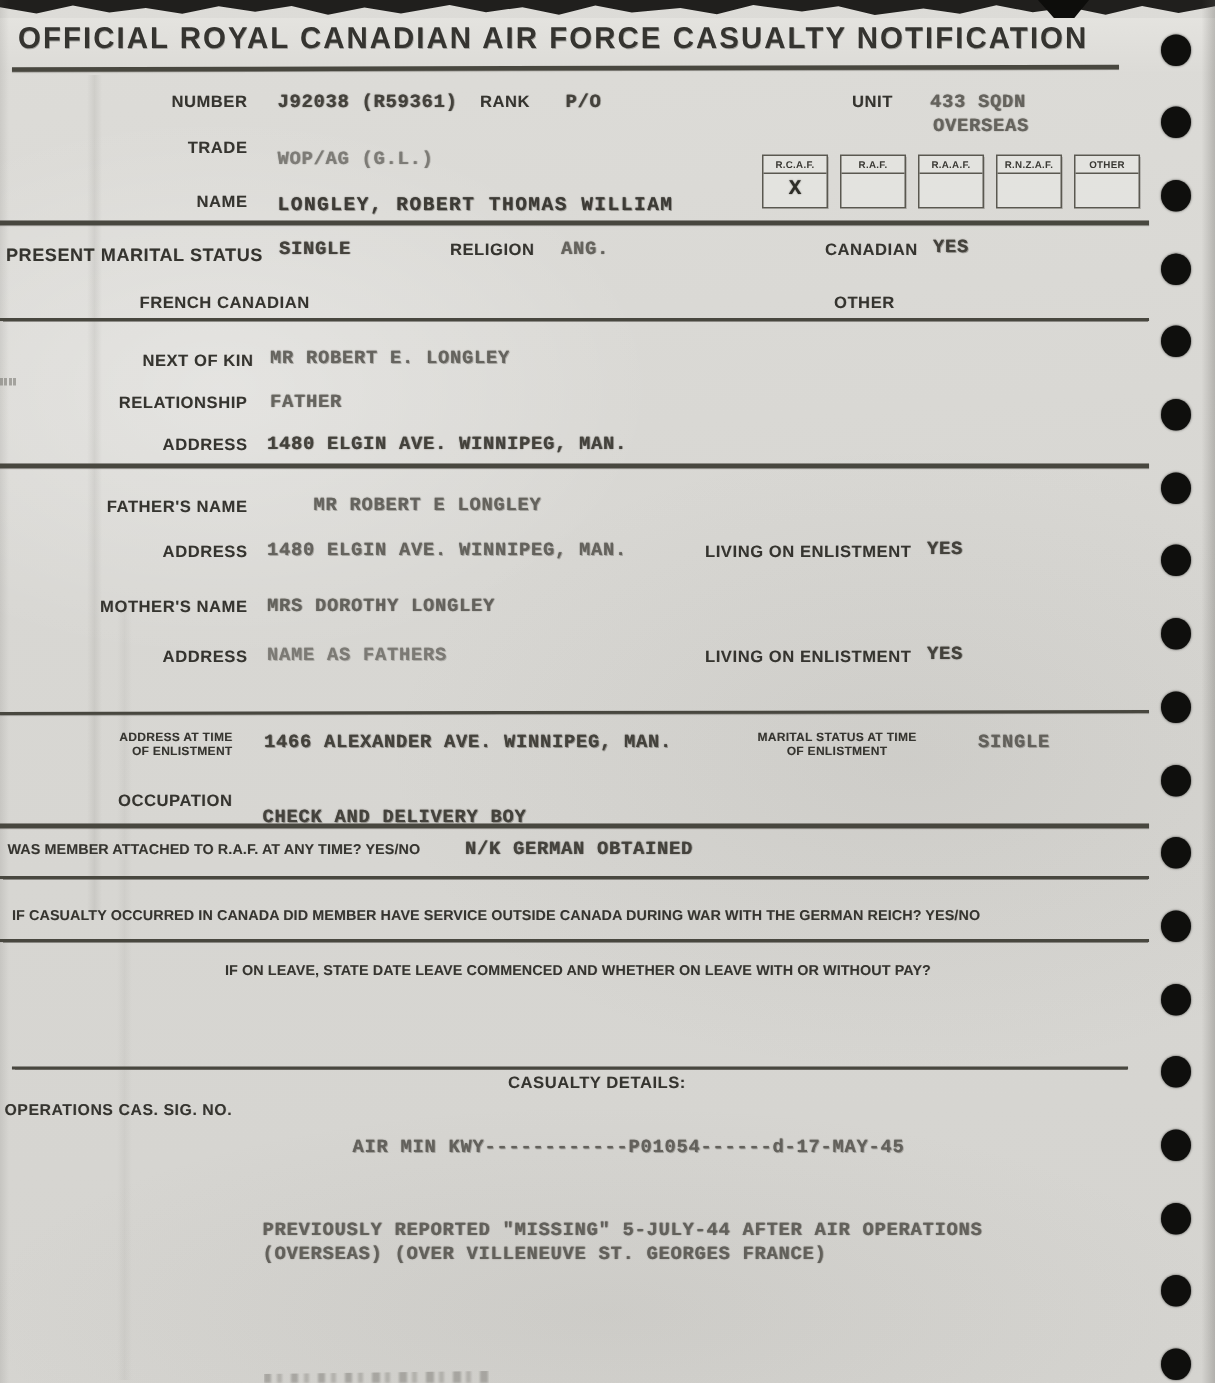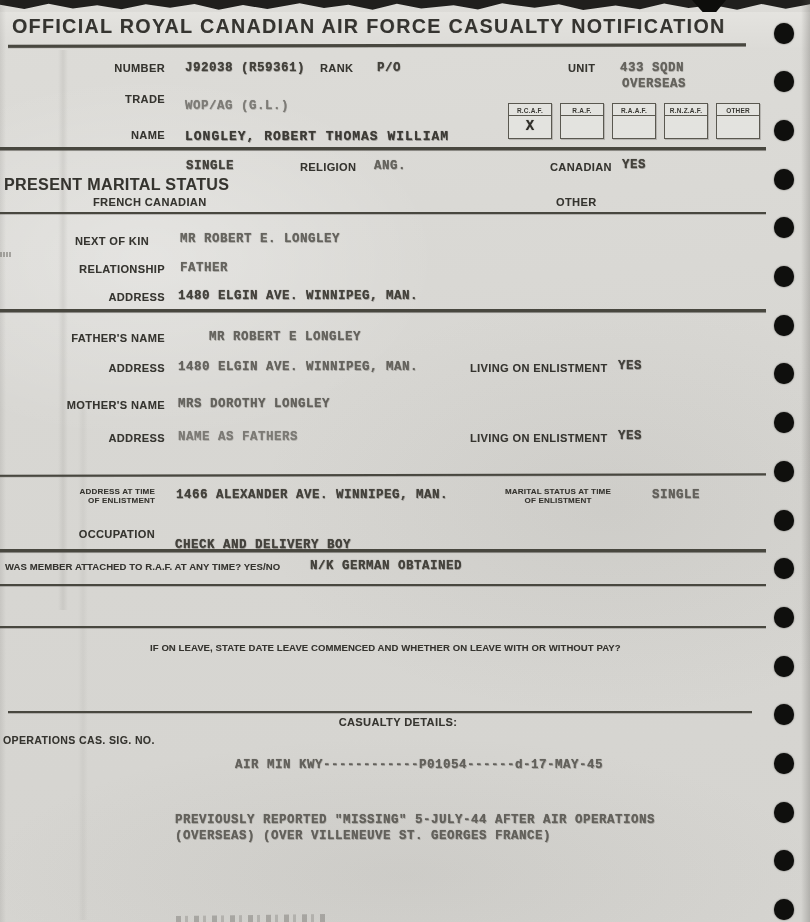--- a/index.html
+++ b/index.html
@@ -86,33 +86,33 @@
   <div class="plabel right" style="left:20px;top:93px;width:145px;">TRADE</div>
   <div class="typed fade2" style="left:185px;top:99px;">WOP/AG (G.L.)</div>
 
   <div class="sbox-row" id="sbox-row"></div>
 
   <div class="plabel right" style="left:20px;top:129px;width:145px;">NAME</div>
   <div class="typed big" style="left:185px;top:129px;">LONGLEY, ROBERT THOMAS WILLIAM</div>
 
   <div class="rule" style="left:0;top:147px;width:766px;height:2.5px;"></div>
 
-  <div class="plabel" style="left:4px;top:176px;font-size:16px;">PRESENT MARITAL STATUS</div>
+  <div class="plabel" style="left:4px;top:163px;font-size:12px;">PRESENT MARITAL STATUS</div>
   <div class="typed" style="left:186px;top:159px;">SINGLE</div>
   <div class="plabel" style="left:300px;top:161px;">RELIGION</div>
   <div class="typed fade" style="left:374px;top:159px;">ANG.</div>
   <div class="plabel" style="left:550px;top:161px;">CANADIAN</div>
   <div class="typed" style="left:622px;top:158px;">YES</div>
 
   <div class="plabel" style="left:45px;top:196px;padding-left:48px;">FRENCH CANADIAN</div>
   <div class="plabel" style="left:556px;top:196px;">OTHER</div>
 
   <div class="rule" style="left:0;top:212px;width:766px;height:2px;"></div>
 
-  <div class="plabel right" style="left:4px;top:235px;width:145px;">NEXT OF KIN</div>
+  <div class="plabel right" style="left:24px;top:235px;width:145px;">NEXT OF KIN</div>
   <div class="typed fade" style="left:180px;top:232px;">MR ROBERT E. LONGLEY</div>
   <div class="plabel right" style="left:20px;top:263px;width:145px;">RELATIONSHIP</div>
   <div class="typed fade" style="left:180px;top:261px;">FATHER</div>
   <div class="plabel right" style="left:20px;top:291px;width:145px;">ADDRESS</div>
   <div class="typed" style="left:178px;top:289px;">1480 ELGIN AVE. WINNIPEG, MAN.</div>
 
   <div class="rule" style="left:0;top:309px;width:766px;height:2.5px;"></div>
 
   <div class="plabel right" style="left:20px;top:332px;width:145px;">FATHER'S NAME</div>
   <div class="typed fade" style="left:178px;top:330px;padding-left:31px;">MR ROBERT E LONGLEY</div>
@@ -141,20 +141,21 @@
 
   <div class="plabel right" style="left:20px;top:528px;width:135px;">OCCUPATION</div>
   <div class="typed" style="left:175px;top:538px;">CHECK AND DELIVERY BOY</div>
 
   <div class="rule" style="left:0;top:549px;width:766px;height:2.5px;"></div>
 
   <div class="plabel q" style="left:5px;top:561px;">WAS MEMBER ATTACHED TO R.A.F. AT ANY TIME?  YES/NO</div>
   <div class="typed" style="left:310px;top:559px;">N/K GERMAN OBTAINED</div>
   <div class="rule" style="left:0;top:584px;width:766px;height:2px;"></div>
 
+  <div class="plabel q" style="left:8px;top:605px;">IF CASUALTY OCCURRED IN CANADA DID MEMBER HAVE SERVICE OUTSIDE CANADA DURING WAR WITH THE GERMAN REICH?  YES/NO</div>
   <div class="rule" style="left:0;top:626px;width:766px;height:2px;"></div>
 
   <div class="plabel q" style="left:150px;top:642px;">IF ON LEAVE, STATE DATE LEAVE COMMENCED AND WHETHER ON LEAVE WITH OR WITHOUT PAY?</div>
 
   <div class="rule" style="left:8px;top:711px;width:744px;height:2px;"></div>
 
   <div class="plabel center" style="left:0;top:716px;width:796px;">CASUALTY DETAILS:</div>
   <div class="plabel" style="left:3px;top:734px;font-size:10.5px;">OPERATIONS CAS. SIG. NO.</div>
   <div class="typed fade" style="left:235px;top:758px;">AIR MIN KWY------------P01054------d-17-MAY-45</div>
 

